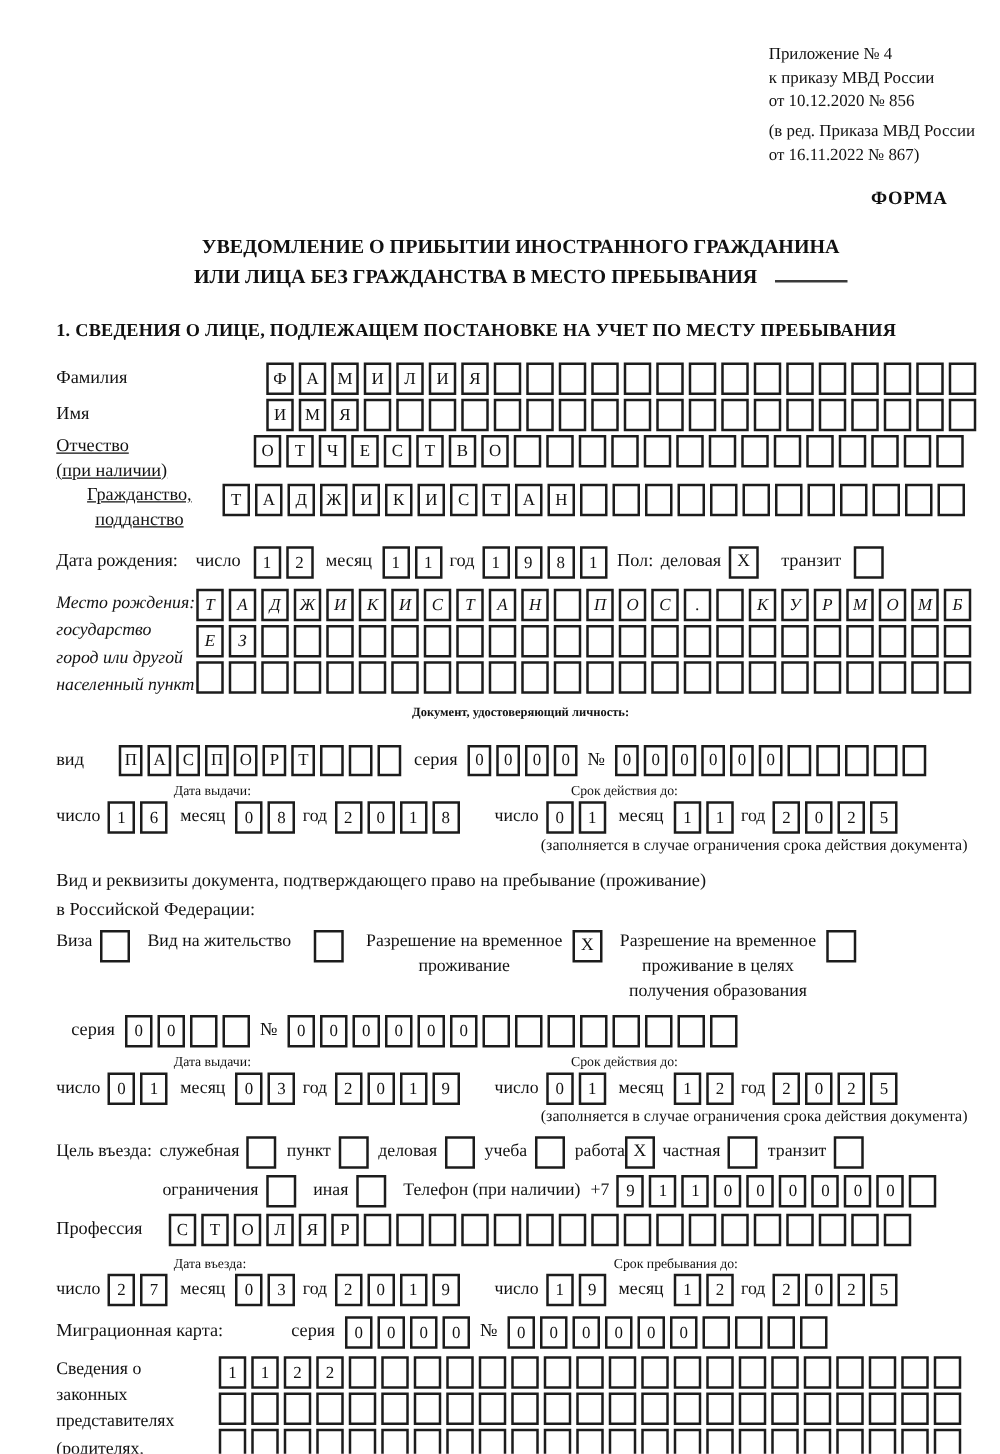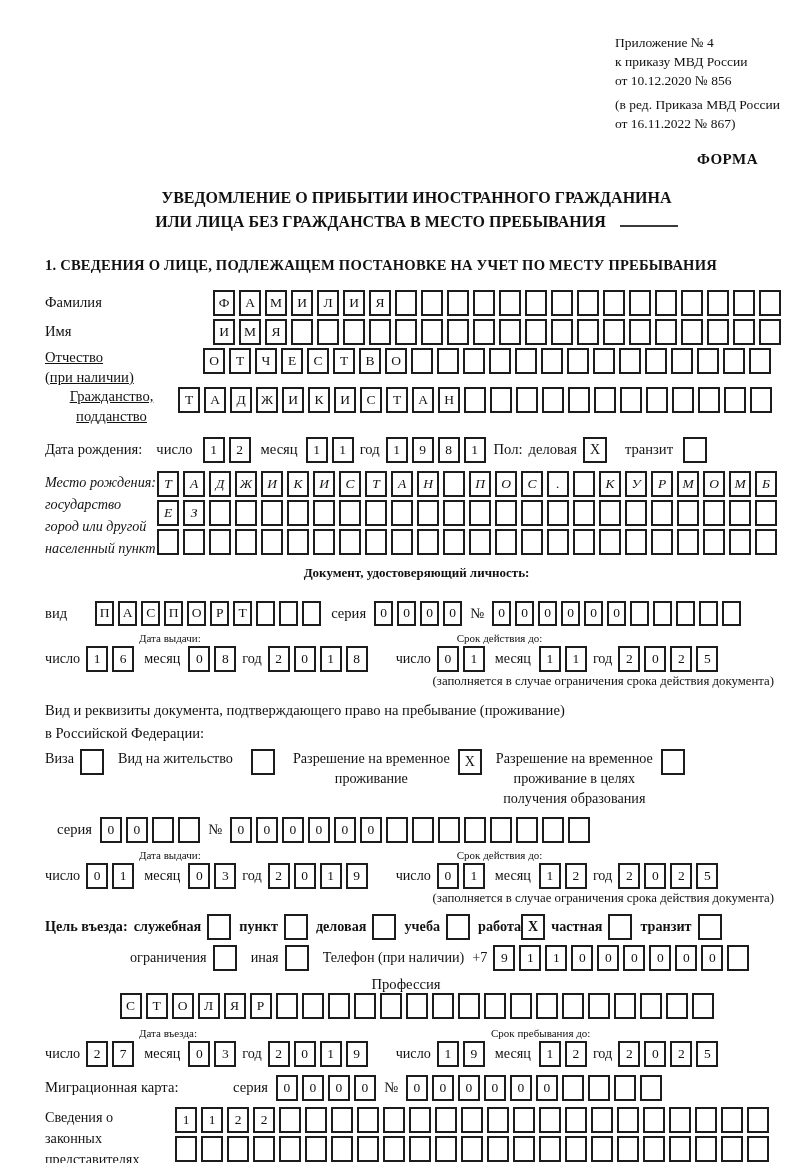--- a/index.html
+++ b/index.html
@@ -36,21 +36,21 @@
        font-size:14px;flex:none;background:#fff;}
 
   
   .w168{width:168px;flex:none;}
   .w158{width:158px;flex:none;}
   .w133{width:133px;flex:none;}
   .wcol{width:112px;flex:none;font-size:14.2px;line-height:1.55;}
   .wrep{width:130px;flex:none;font-size:14.2px;line-height:1.5;}
   .multi{line-height:1.35;font-size:14.6px;text-decoration:underline;}
 
-  .doc-heading{text-align:center;font-weight:bold;font-size:13px;margin-top:6px;}
+  .doc-heading{text-align:center;font-weight:bold;font-size:10px;margin-top:6px;}
   .date-labels{display:flex;font-size:11px;margin-top:6px;}
   .note{font-size:12.8px;text-align:right;padding-right:14px;margin-top:2px;}
   .res-heading{font-size:14.6px;margin-top:10px;line-height:1.6;}
   .opt{display:flex;align-items:flex-start;}
   .optlbl{text-align:center;line-height:1.4;font-size:14.2px;}
   .gap6{width:6px;flex:none;} .gap8{width:8px;flex:none;} .gap10{width:10px;flex:none;}
   .gap14{width:14px;flex:none;} .gap18{width:18px;flex:none;} .gap28{width:28px;flex:none;}
 </style>
 </head>
 <body>
@@ -534,21 +534,21 @@
     <span class="boxes">
         <span class="cell">2</span>
         <span class="cell">0</span>
         <span class="cell">2</span>
         <span class="cell">5</span>
       </span>
   </div>
 
   <div class="note">(заполняется в случае ограничения срока действия документа)</div>
 
-  <div class="frow" style="margin-top:8px;font-weight:bold;">
+  <div class="frow" style="margin-top:8px;">
     <span class="sm-lbl">Цель въезда:</span>
     <span class="gap6"></span>
     <span class="sm-lbl">служебная</span>
     <span class="gap6"></span>
     <span class="chk"></span>
     <span class="gap8"></span>
     <span class="sm-lbl">пункт</span>
     <span class="gap6"></span>
     <span class="chk"></span>
     <span class="gap8"></span>
@@ -592,21 +592,21 @@
         <span class="cell">0</span>
         <span class="cell">0</span>
         <span class="cell">0</span>
         <span class="cell">0</span>
         <span class="cell">0</span>
         <span class="cell">0</span>
         <span class="cell"></span>
       </span>
   </div>
 
-  <div class="frow" style="margin-top:5px;flex-direction:column;">
+  <div class="frow" style="margin-top:5px;">
     <span class="lbl" style="width:90px;flex:none;">Профессия</span>
     <span class="boxes">
         <span class="cell">С</span>
         <span class="cell">Т</span>
         <span class="cell">О</span>
         <span class="cell">Л</span>
         <span class="cell">Я</span>
         <span class="cell">Р</span>
         <span class="cell"></span>
         <span class="cell"></span>

